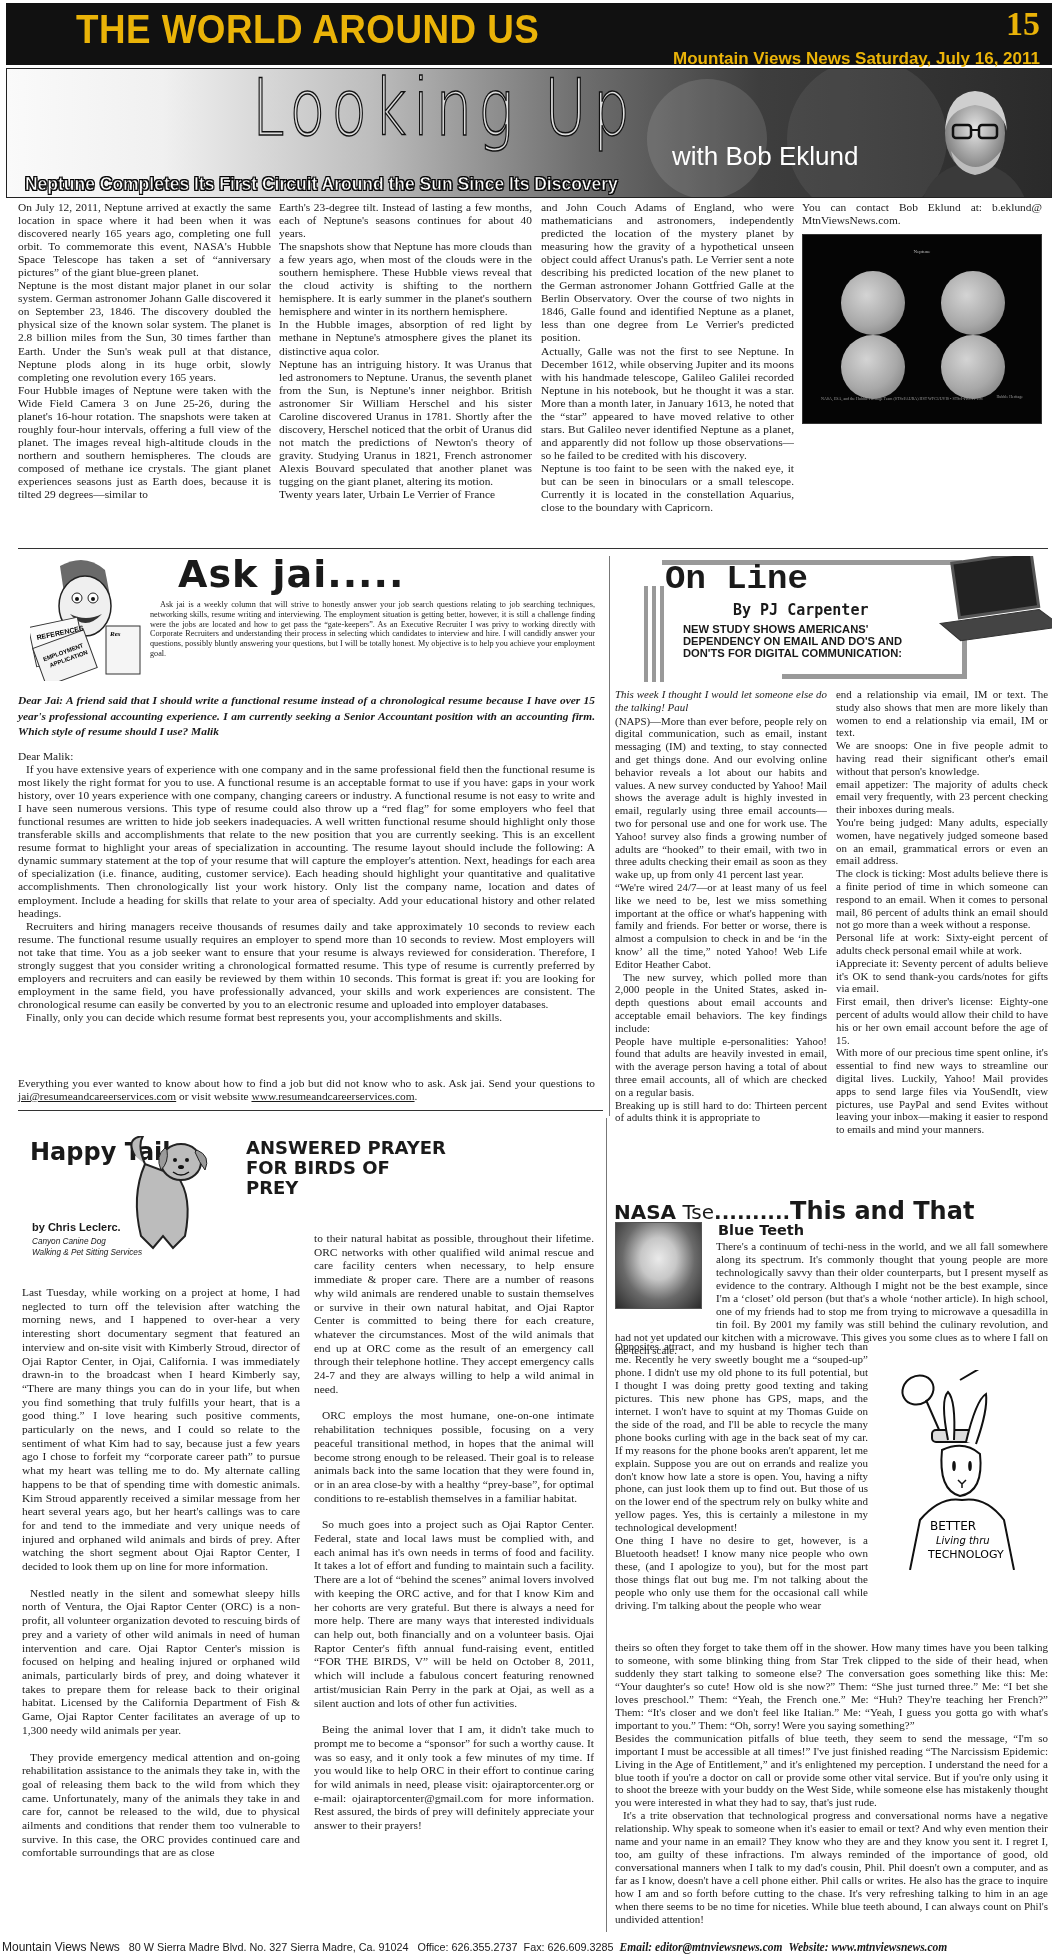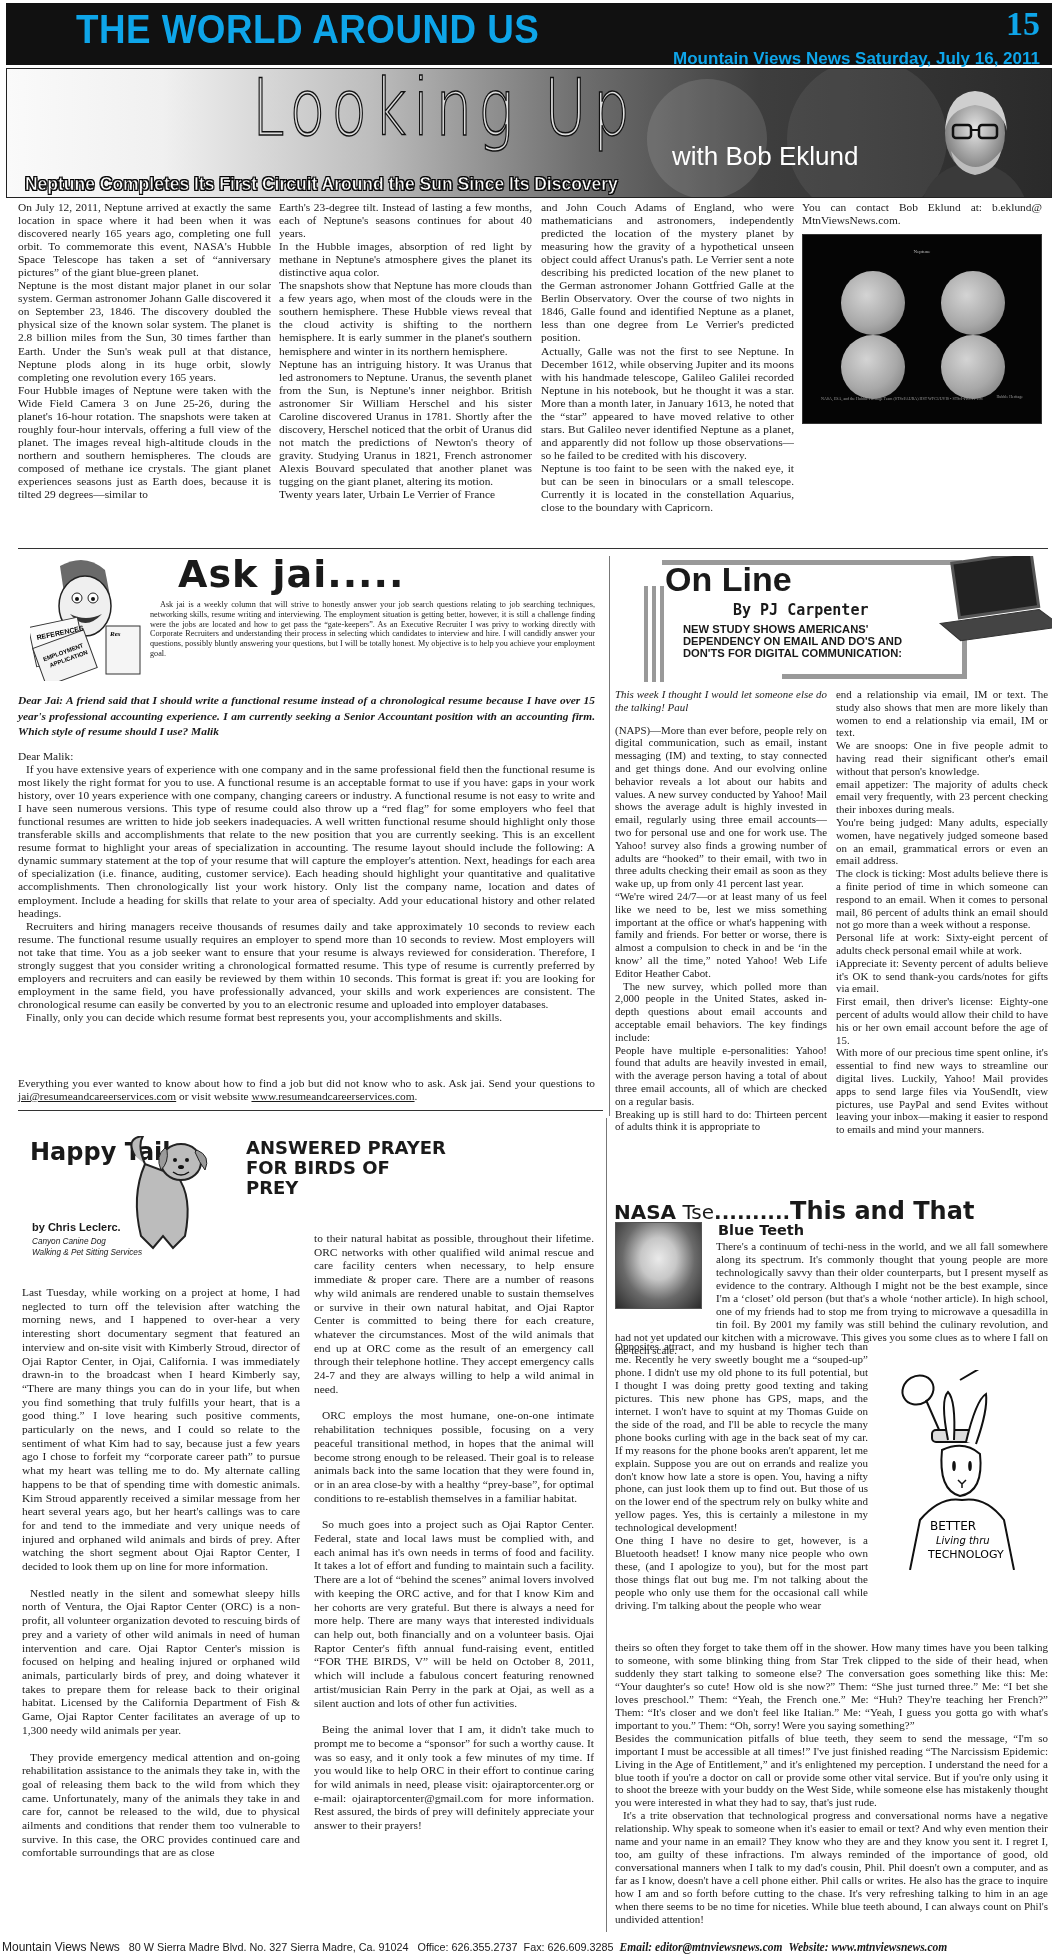--- a/index.html
+++ b/index.html
@@ -1,19 +1,19 @@
 <!DOCTYPE html>
 <html><head>
 <meta charset="utf-8">
 <style>
   * { box-sizing: border-box; margin: 0; padding: 0; }
   html, body { width: 1056px; height: 1958px; background: #fff; overflow: hidden; }
   body { font-family: "Liberation Serif", "DejaVu Serif", serif; color: #1a1a1a; position: relative; }
 
-  .masthead { position: absolute; left: 6px; top: 3px; width: 1046px; height: 62px; background: #111; color: #0ea5e9; }
+  .masthead { position: absolute; left: 6px; top: 3px; width: 1046px; height: 62px; background: #111; color: #eab308; }
   .masthead .section-title { position: absolute; left: 70px; top: 4px; font-family: "Liberation Sans", "DejaVu Sans", sans-serif; font-weight: bold; font-size: 40px; letter-spacing: 0.5px; transform: scaleX(0.92); transform-origin: left; }
   .masthead .page-num { position: absolute; right: 12px; top: 2px; font-family: "Liberation Serif", serif; font-weight: bold; font-size: 34px; }
   .masthead .dateline { position: absolute; right: 12px; top: 46px; font-family: "Liberation Sans", sans-serif; font-weight: bold; font-size: 17px; }
 
   .banner { position: absolute; left: 6px; top: 68px; width: 1046px; height: 130px; border: 1px solid #222;
     background: linear-gradient(90deg, #fafafa 0%, #f0f0f0 15%, #bdbdbd 35%, #6e6e6e 55%, #3e3e3e 72%, #2a2a2a 100%); overflow: hidden; }
   .banner .flare { position: absolute; border-radius: 50%; background: rgba(255,255,255,0.12); }
   .banner .looking { position: absolute; left: 245px; top: -6px; font-family: "DejaVu Sans", sans-serif; font-weight: 200; font-size: 78px; letter-spacing: 8px; color: #ddd; -webkit-text-stroke: 1.5px #111; transform: scaleX(0.75); transform-origin: left; }
   .banner .byline { position: absolute; left: 665px; top: 72px; font-family: "Liberation Sans", sans-serif; font-size: 26px; color: #fff; }
   .banner .headline { position: absolute; left: 18px; top: 104px; font-family: "Liberation Sans", sans-serif; font-weight: bold; font-size: 19px; color: #fff; -webkit-text-stroke: 0.6px #111; text-shadow: 1px 1px 0 #000, -1px -1px 0 #000, 1px -1px 0 #000, -1px 1px 0 #000; transform: scaleX(0.92); transform-origin: left; }
@@ -36,21 +36,21 @@
 
   .askjai-title { position: absolute; left: 178px; top: 552px; font-family: "DejaVu Sans", sans-serif; font-size: 38px; font-weight: bold; letter-spacing: 1px; }
   .askjai-intro { position: absolute; left: 150px; top: 600px; width: 445px; font-size: 8.2px; line-height: 9.8px; text-align: justify; text-indent: 10px; }
   .askjai-art { position: absolute; left: 30px; top: 556px; width: 115px; height: 125px; }
   .askjai-question { position: absolute; left: 18px; top: 693px; width: 577px; font-size: 11.4px; line-height: 15.5px; font-style: italic; font-weight: bold; text-align: justify; }
   .askjai-body { left: 18px; top: 750px; width: 577px; }
   .askjai-footer { position: absolute; left: 18px; top: 1077px; width: 577px; font-size: 11.4px; line-height: 13px; text-align: justify; }
   .askjai-footer .link { text-decoration: underline; }
 
   .online-header { position: absolute; left: 632px; top: 556px; width: 420px; height: 126px; }
-  .online-title { position: absolute; left: 665px; top: 560px; font-family: Liberation Sans, sans-serif; font-weight: bold; font-size: 34px; }
+  .online-title { position: absolute; left: 665px; top: 560px; font-family: Liberation Mono, monospace; font-weight: bold; font-size: 34px; }
   .online-by { position: absolute; left: 733px; top: 601px; font-family: "DejaVu Sans Mono", monospace; font-weight: bold; font-size: 15px; }
   .online-headline { position: absolute; left: 683px; top: 623px; width: 260px; font-family: "Liberation Sans", sans-serif; font-weight: bold; font-size: 11.2px; line-height: 12px; }
 
   .online-col { font-size: 10.9px; line-height: 12.8px; }
 
   .happy-title { position: absolute; left: 30px; top: 1138px; font-family: "DejaVu Sans", sans-serif; font-weight: bold; font-size: 24px; }
   .happy-by { position: absolute; left: 32px; top: 1221px; font-family: "Liberation Sans", sans-serif; font-weight: bold; font-size: 11px; }
   .happy-sub { position: absolute; left: 32px; top: 1236px; font-family: "Liberation Sans", sans-serif; font-style: italic; font-size: 8.2px; line-height: 11px; }
   .happy-dog { position: absolute; left: 115px; top: 1136px; width: 100px; height: 115px; }
   .prayer-title { position: absolute; left: 246px; top: 1138px; font-family: "DejaVu Sans", sans-serif; font-weight: bold; font-size: 18px; line-height: 20px; }
@@ -100,22 +100,22 @@
   </svg>
 </div>
 
 <div class="col" style="left:18px;top:201px;width:253px;">
   <p>On July 12, 2011, Neptune arrived at exactly the same location in space where it had been when it was discovered nearly 165 years ago, completing one full orbit.  To commemorate this event, NASA's Hubble Space Telescope has taken a set of “anniversary pictures” of the giant blue-green planet.</p>
   <p>Neptune is the most distant major planet in our solar system.  German astronomer Johann Galle discovered it on September 23, 1846.  The discovery doubled the physical size of the known solar system.  The planet is 2.8 billion miles from the Sun, 30 times farther than Earth.  Under the Sun's weak pull at that distance, Neptune plods along in its huge orbit, slowly completing one revolution every 165 years.</p>
   <p>Four Hubble images of Neptune were taken with the Wide Field Camera 3 on June 25-26, during the planet's 16-hour rotation.  The snapshots were taken at roughly four-hour intervals, offering a full view of the planet.  The images reveal high-altitude clouds in the northern and southern hemispheres.  The clouds are composed of methane ice crystals.  The giant planet experiences seasons just as Earth does, because it is tilted 29 degrees—similar to</p>
 </div>
 <div class="col" style="left:279px;top:201px;width:253px;">
   <p>Earth's 23-degree tilt.  Instead of lasting a few months, each of Neptune's seasons continues for about 40 years.</p>
+  <p>The snapshots show that Neptune has more clouds than a few years ago, when most of the clouds were in the southern hemisphere.  These Hubble views reveal that the cloud activity is shifting to the northern hemisphere.  It is early summer in the planet's southern hemisphere and winter in its northern hemisphere.</p>
   <p>In the Hubble images, absorption of red light by methane in Neptune's atmosphere gives the planet its distinctive aqua color.</p>
-  <p>The snapshots show that Neptune has more clouds than a few years ago, when most of the clouds were in the southern hemisphere.  These Hubble views reveal that the cloud activity is shifting to the northern hemisphere.  It is early summer in the planet's southern hemisphere and winter in its northern hemisphere.</p>
   <p>Neptune has an intriguing history.  It was Uranus that led astronomers to Neptune.  Uranus, the seventh planet from the Sun, is Neptune's inner neighbor. British astronomer Sir William Herschel and his sister Caroline discovered Uranus in 1781.  Shortly after the discovery, Herschel noticed that the orbit of Uranus did not match the predictions of Newton's theory of gravity.  Studying Uranus in 1821, French astronomer Alexis Bouvard speculated that another planet was tugging on the giant planet, altering its motion.</p>
   <p>Twenty years later, Urbain Le Verrier of France</p>
 </div>
 <div class="col" style="left:541px;top:201px;width:253px;">
   <p>and John Couch Adams of England, who were mathematicians and astronomers, independently predicted the location of the mystery planet by measuring how the gravity of a hypothetical unseen object could affect Uranus's path.  Le Verrier sent a note describing his predicted location of the new planet to the German astronomer Johann Gottfried Galle at the Berlin Observatory.  Over the course of two nights in 1846, Galle found and identified Neptune as a planet, less than one degree from Le Verrier's predicted position.</p>
   <p>Actually, Galle was not the first to see Neptune.  In December 1612, while observing Jupiter and its moons with his handmade telescope, Galileo Galilei recorded Neptune in his notebook, but he thought it was a star.  More than a month later, in January 1613, he noted that the “star” appeared to have moved relative to other stars.  But Galileo never identified Neptune as a planet, and apparently did not follow up those observations—so he failed to be credited with his discovery.</p>
   <p>Neptune is too faint to be seen with the naked eye, it but can be seen in binoculars or a small telescope.  Currently it is located in the constellation Aquarius, close to the boundary with Capricorn.</p>
 </div>
 <div class="col" style="left:802px;top:201px;width:240px;">
   <p>You can contact Bob Eklund at: b.eklund@ MtnViewsNews.com.</p>
@@ -175,21 +175,21 @@
   <g transform="translate(300,10) rotate(-8)">
     <rect x="20" y="0" width="80" height="55" fill="#222" stroke="#555" stroke-width="3"></rect>
     <polygon points="0,58 100,58 120,78 18,78" fill="#444" stroke="#333"></polygon>
   </g>
 </svg>
 <div class="online-title">On Line</div>
 <div class="online-by">By PJ Carpenter</div>
 <div class="online-headline">NEW STUDY SHOWS AMERICANS' DEPENDENCY ON EMAIL AND DO'S AND DON'TS FOR DIGITAL COMMUNICATION:</div>
 
 <div class="col online-col" style="left:615px;top:688px;width:212px;">
-  <p style="font-style:italic;margin-bottom:10px;">This week I thought I would let someone else do the talking!  Paul</p>
+  <p style="font-style:italic;margin-bottom:1px;">This week I thought I would let someone else do the talking!  Paul</p>
   <p>(NAPS)—More than ever before, people rely on digital communication, such as email, instant messaging (IM) and texting, to stay connected and get things done. And our evolving online behavior reveals a lot about our habits and values. A new survey conducted by Yahoo! Mail shows the average adult is highly invested in email, regularly using three email accounts—two for personal use and one for work use. The Yahoo! survey also finds a growing number of adults are “hooked” to their email, with two in three adults checking their email as soon as they wake up, up from only 41 percent last year.</p>
   <p>“We're wired 24/7—or at least many of us feel like we need to be, lest we miss something important at the office or what's happening with family and friends. For better or worse, there is almost a compulsion to check in and be ‘in the know’ all the time,” noted Yahoo! Web Life Editor Heather Cabot.</p>
   <p class="indent">The new survey, which polled more than 2,000 people in the United States, asked in-depth questions about email accounts and acceptable email behaviors. The key findings include:</p>
   <p>People have multiple e-personalities: Yahoo! found that adults are heavily invested in email, with the average person having a total of about three email accounts, all of which are checked on a regular basis.</p>
   <p>Breaking up is still hard to do: Thirteen percent of adults think it is appropriate to</p>
 </div>
 <div class="col online-col" style="left:836px;top:688px;width:212px;">
   <p>end a relationship via email, IM or text. The study also shows that men are more likely than women to end a relationship via email, IM or text.</p>
   <p>We are snoops: One in five people admit to having read their significant other's email without that person's knowledge.</p>
   <p>email appetizer: The majority of adults check email very frequently, with 23 percent checking their inboxes during meals.</p>

